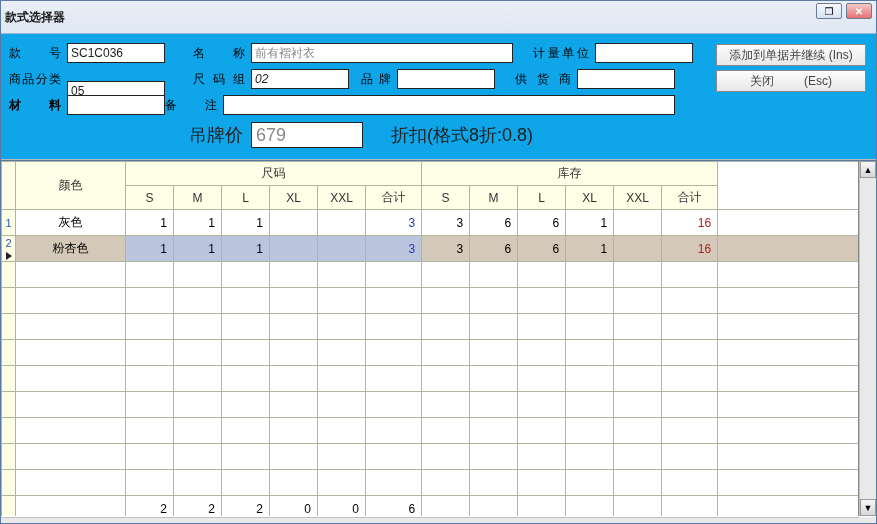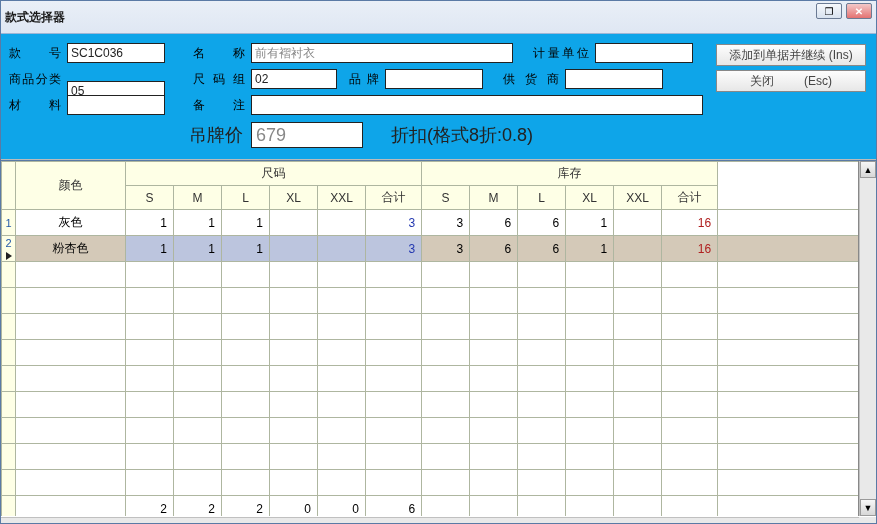--- a/index.html
+++ b/index.html
@@ -214,32 +214,32 @@
     <input class="inp" style="width: 262px; margin-left: 6px;" value="前有褶衬衣">
     <span class="lbl" style="width:56px; margin-left:20px;">计量单位</span>
     <input class="inp" style="width: 98px; margin-left: 6px;" value="">
     <button class="btn-right" style="top:10px;">添加到单据并继续 (Ins)</button>
   </div>
 
   <div class="form-row">
     <span class="lbl" style="width:52px;">商品分类</span>
     <input class="inp dark" style="width: 98px; margin-left: 6px; margin-top: 24px;" value="05">
     <span class="lbl" style="width:52px; margin-left:28px;">尺码组</span>
-    <input class="inp dark" style="width: 86px; margin-left: 6px;" value="02">
+    <input class="inp dark" style="width: 98px; margin-left: 6px; font-style: italic;" value="02">
     <span class="lbl" style="width:30px; margin-left:12px;">品牌</span>
     <input class="inp" style="width: 98px; margin-left: 6px;" value="">
     <span class="lbl" style="width:56px; margin-left:20px;">供 货 商</span>
     <input class="inp" style="width: 98px; margin-left: 6px;" value="">
     <button class="btn-right" style="top:36px;"><span style="white-space:pre;">关闭         (Esc)</span></button>
   </div>
 
   <div class="form-row">
-    <span class="lbl" style="width:52px;">材    料</span>
+    <span class="lbl" style="width:52px;font-weight:bold;">材    料</span>
     <input class="inp" style="width: 98px; margin-left: 6px;" value="">
-    <span class="lbl" style="width:52px; margin-left:28px;">备    注</span>
+    <span class="lbl" style="width:52px; ">备    注</span>
     <input class="inp" style="width: 452px; margin-left: 6px;" value="">
   </div>
 
   <div class="price-row" style="margin-left:180px;">
     <span class="plbl">吊牌价</span>
     <input class="pinp" style="width: 112px; color: rgb(136, 136, 136); margin-left: 8px;" value="679">
     <span class="plbl" style="margin-left:28px;">折扣(格式8折:0.8)</span>
   </div>
 </div>
 

